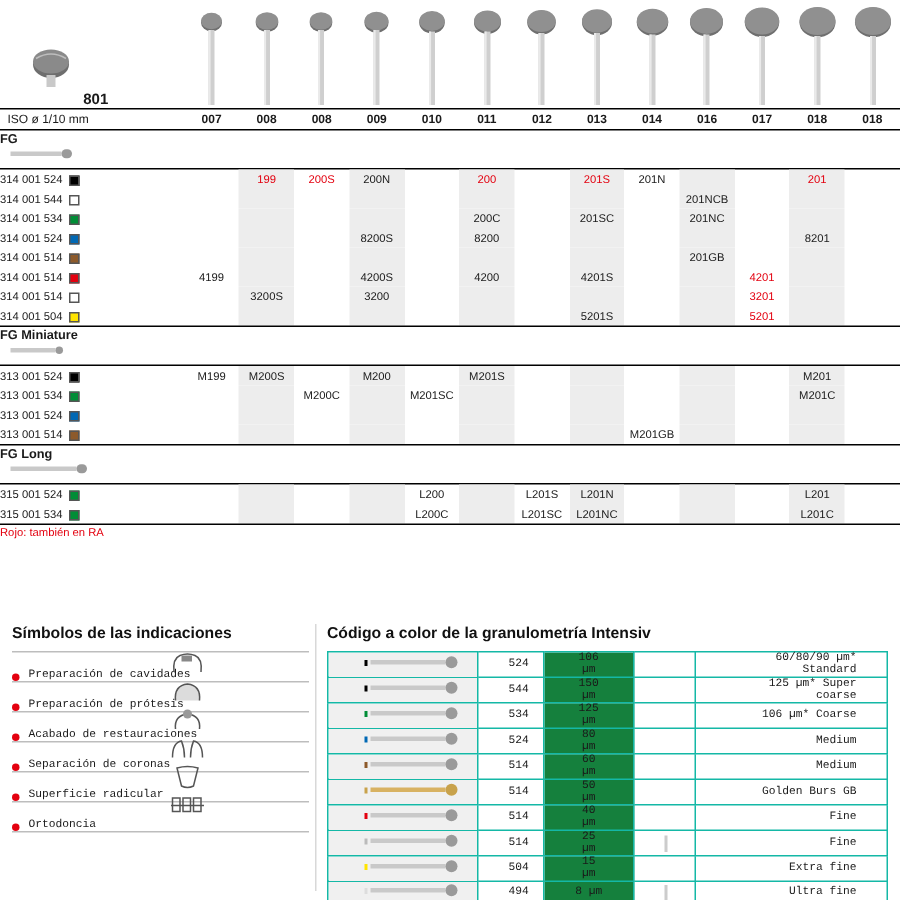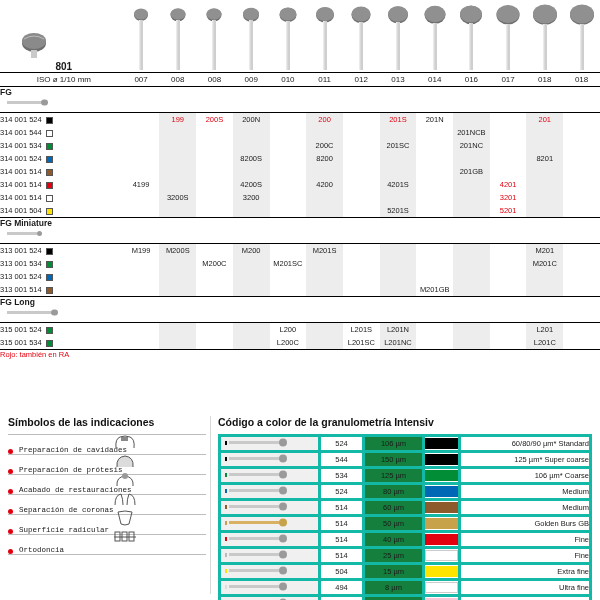--- a/index.html
+++ b/index.html
@@ -20,22 +20,22 @@
   .top-table td, .top-table th { padding: 0; border: 0; }
 
   .bur-cell { height: 72px; vertical-align: bottom; text-align: center; position: relative; }
   .bur-svg { display: block; margin: 0 auto; }
 
   .label-col { width: 122px; }
   .col { width: 36.5px; }
 
   .hline { height: 1px; background: #000; }
 
-  .row-iso td { font-size: 8px; padding: 2px 0 2px 0; text-align: center; font-weight: normal; }
-  .row-iso td.lbl { text-align: center; padding-left: 5px; font-weight: normal; }
+  .row-iso td { font-size: 8px; padding: 2px 0 2px 0; text-align: center; font-weight: bold; }
+  .row-iso td.lbl { text-align: left; padding-left: 5px; font-weight: normal; }
 
   .title-801 { font-weight: bold; font-size: 10px; padding-left: 5px; }
 
   .sec-title { font-weight: bold; font-size: 8.5px; padding: 3px 0 1px 5px; text-align: left; }
 
   .code-cell { text-align: left; padding-left: 5px; font-size: 7.5px; height: 13px; white-space: nowrap; }
   .val { text-align: center; font-size: 7.5px; height: 13px; }
   .red { color: #e3000f; }
   .shaded { background: #ededed; }
 
@@ -49,21 +49,21 @@
   .left-box { position: absolute; left: 8px; top: 8px; width: 198px; }
   .right-box { position: absolute; left: 218px; top: 8px; width: 296px; }
 
   .ind-row { display: flex; align-items: flex-end; height: 19px; font-size: 7.5px; font-family: Liberation Mono, monospace; }
   .ind-dot { width: 5px; height: 5px; background: #e3000f; border-radius: 50%; margin-right: 6px; flex: none; }
 
   .icon-col { position: absolute; left: 112px; top: 24px; width: 90px; }
   .icon-box { height: 19px; display: flex; align-items: center; justify-content: flex-start; }
 
   .grain-table { width: 374px; border-collapse: collapse; table-layout: fixed; font-size: 7.5px; }
-  .grain-table td { border: 3px solid #14b8a6; height: 13px; padding: 0 0; }
+  .grain-table td { border: 1px solid #14b8a6; height: 13px; padding: 0 20px; font-family: Liberation Mono, monospace; }
   .g-pic { width: 100px; background: #f0f0f0; position: relative; }
   .g-num { width: 44px; text-align: center; background: #fff; }
   .g-size { width: 60px; text-align: center; background: #15803d; }
   .g-col { width: 36px; background: #fff; padding: 0; }
   .g-desc { text-align: right; background: #fff; }
   .g-colfill { display:block; width: 100%; height: 11px; }
 
   .hr-thin { height: 1px; background: #bdbdbd; width: 100%; }
   .divider-v { position: absolute; left: 210px; top: 8px; width: 1px; height: 178px; background: #d8d8d8; }
 

